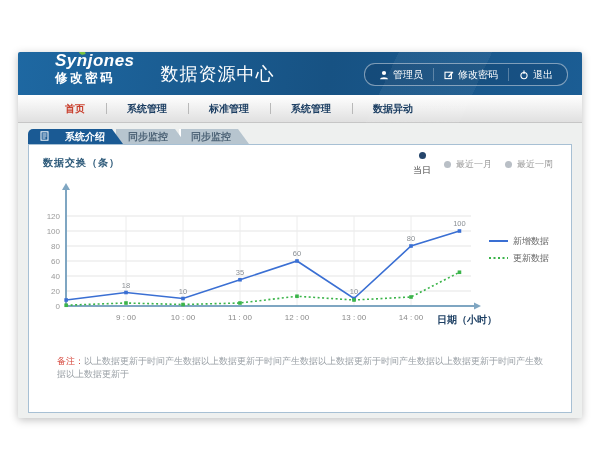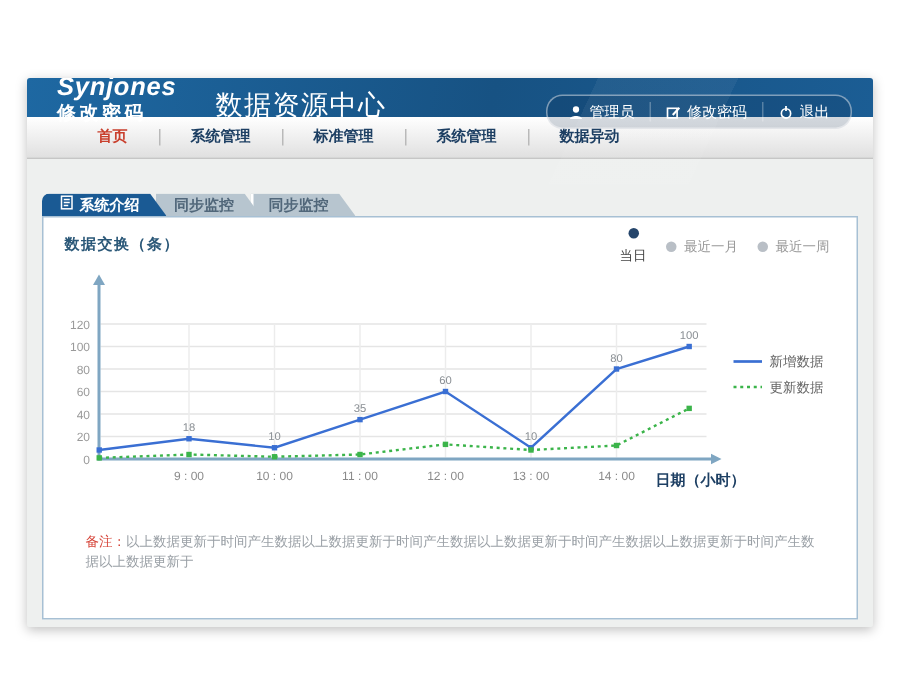--- a/index.html
+++ b/index.html
@@ -1,22 +1,22 @@
 <!DOCTYPE html>
 <html><head>
 <meta charset="utf-8">
 <style>
   html,body{margin:0;padding:0;}
   body{width:600px;height:450px;background:#fff;position:relative;overflow:hidden;
        font-family:"Liberation Sans","DejaVu Sans",sans-serif;}
   .window{position:absolute;left:18px;top:52px;width:564px;height:366px;background:#eef0ef;
           box-shadow:0 2px 8px rgba(0,0,0,.25);border-radius:2px;overflow:hidden;}
   
-  .header{height:26px;position:relative;display:flex;align-items:center;
-          background:linear-gradient(100deg,#1e68a2 0%,#175283 55%,#1b5d94 100%);}
+  .header{height:43px;position:relative;display:flex;
+          background:linear-gradient(100deg,#1e68a2 0%,#175283 55%,#1b5d94 100%);padding-left:17px;}
   .header::after{content:'';position:absolute;right:40px;top:-30px;width:260px;height:110px;
           background:linear-gradient(115deg,transparent 42%,rgba(255,255,255,.05) 42%,rgba(255,255,255,.05) 72%,transparent 72%);pointer-events:none;}
   .logo{margin-left:20px;color:#fff;line-height:1;position:relative;}
   .logo-brand{font-size:17px;font-weight:bold;font-style:italic;letter-spacing:.5px;}
   .logo-leaf{position:absolute;left:24px;top:-3px;width:6px;height:6px;background:#79c141;
              border-radius:0 70% 0 70%;transform:rotate(-15deg);}
   .logo-company{font-size:12.5px;font-weight:bold;letter-spacing:2.5px;margin-top:3px;}
   .app-title{color:#fff;font-size:18px;margin-left:26px;margin-top:10px;letter-spacing:1px;}
   .user-pill{position:absolute;right:14px;top:11px;height:21px;border:1px solid rgba(255,255,255,.45);
              background:rgba(10,40,70,.18);border-radius:11px;display:flex;align-items:center;padding:0 4px;}
@@ -25,21 +25,21 @@
   .user-item svg{display:block;}
   
   .nav{height:27px;background:linear-gradient(#ffffff,#e0e0e0);border-bottom:1px solid #c6c6c6;
        display:flex;align-items:center;padding-left:26px;}
   .nav-item{font-size:10px;font-weight:bold;color:#1d3f63;padding:0 21px;cursor:pointer;position:relative;line-height:27px;}
   .nav-item.active{color:#c9402e;}
   .nav-item + .nav-item::before{content:'';position:absolute;left:0;top:8px;height:11px;width:1px;background:#b9b9b9;}
   
   .content{position:absolute;top:71px;left:0;right:0;bottom:0;background:#eef0ef;}
   .tabs{display:flex;position:absolute;left:10px;top:6px;height:15px;z-index:5;}
-  .tab{height:15px;display:flex;align-items:center;gap:4px;font-size:10px;font-weight:bold;
+  .tab{height:15px;display:flex;align-items:center;gap:16px;font-size:10px;font-weight:bold;
        padding:0 18px 0 12px;color:#51677a;background:#b7c5cf;cursor:pointer;
        clip-path:polygon(0 0,calc(100% - 11px) 0,100% 100%,0 100%);margin-right:-7px;}
   .tab.active{background:#1a5a94;color:#fff;border-top-left-radius:5px;position:relative;z-index:3;}
   .tab:nth-child(2){z-index:2;}
   .tab:nth-child(3){z-index:1;box-shadow:inset 2px 0 0 #fff;}
   .panel{position:absolute;left:10px;right:10px;top:21px;bottom:5px;background:#fff;border:1px solid #a7c0d4;}
   
   .radios{position:absolute;right:18px;top:7px;display:flex;gap:13px;align-items:center;z-index:4;}
   .radio{display:flex;align-items:center;gap:5px;font-size:9px;color:#999;cursor:pointer;}
   .radio .dot{width:7px;height:7px;border-radius:50%;background:#b9bfc6;}

